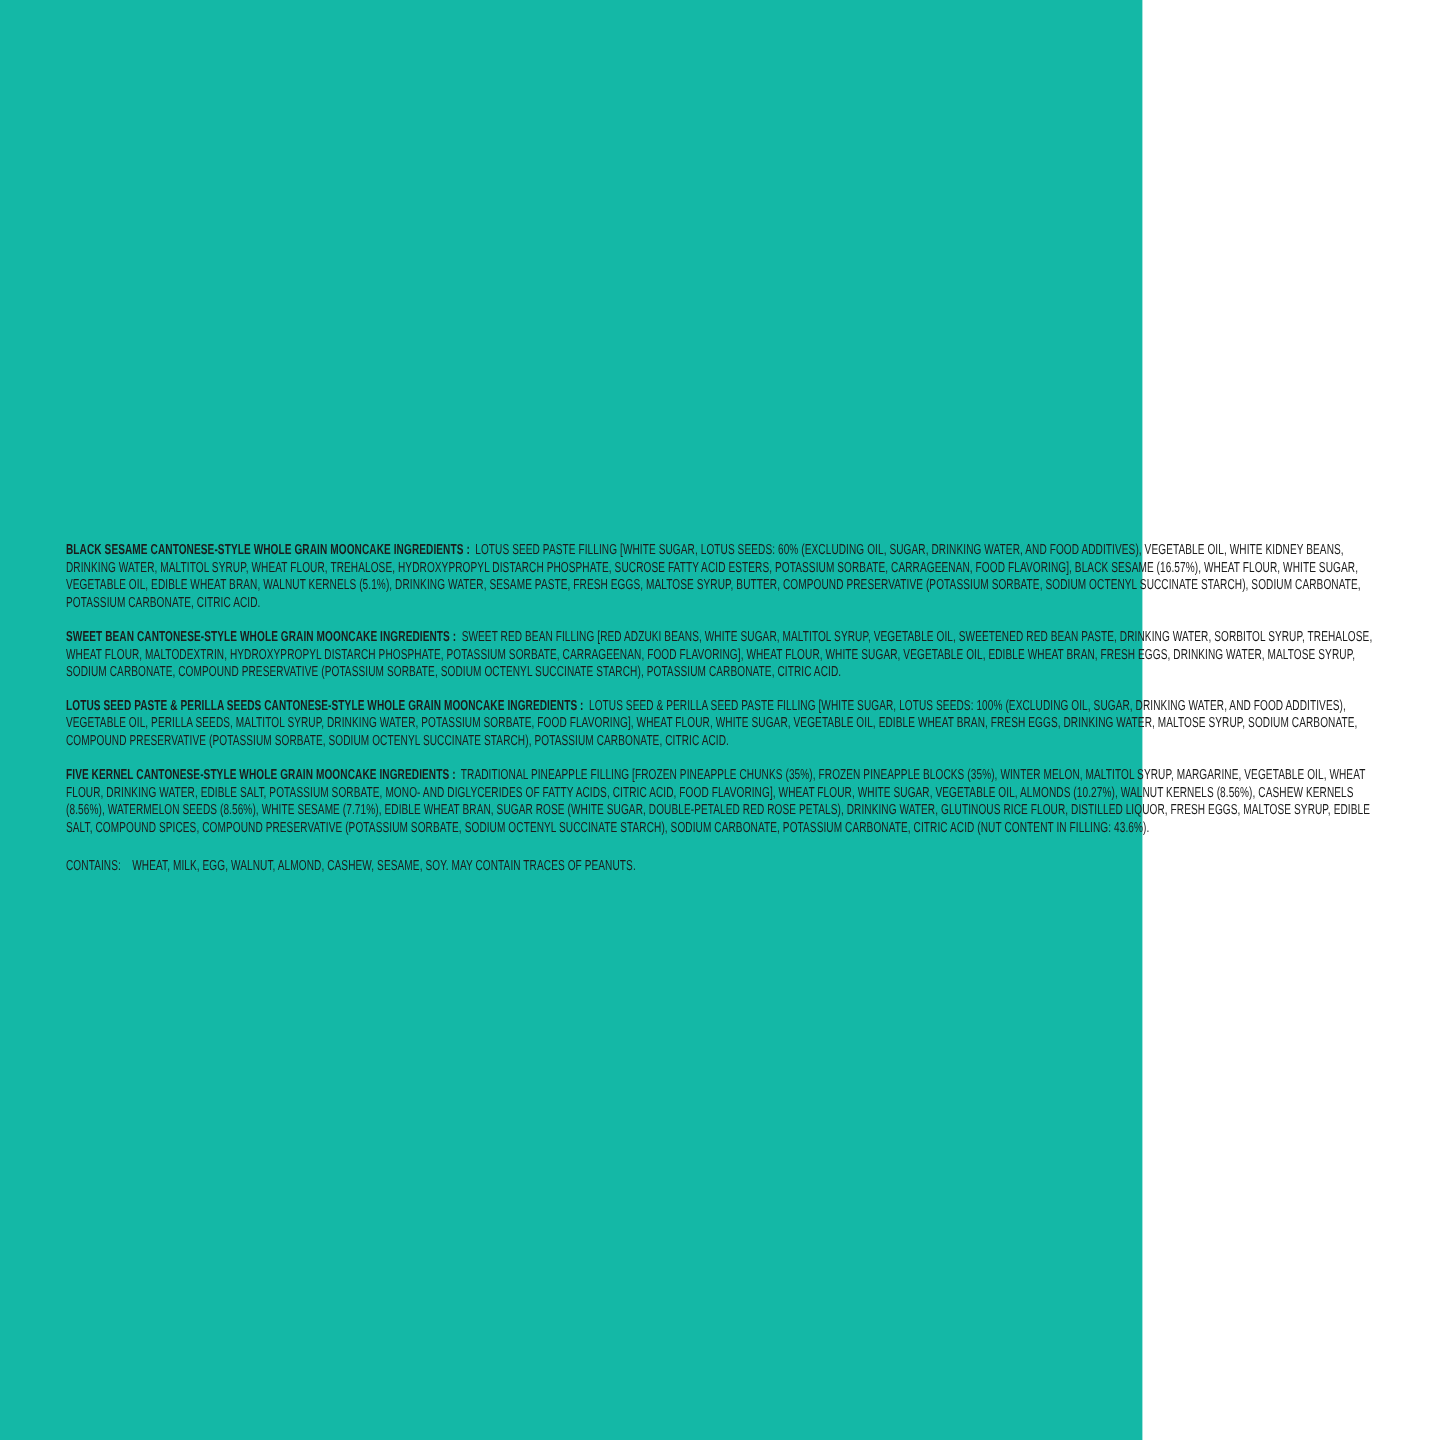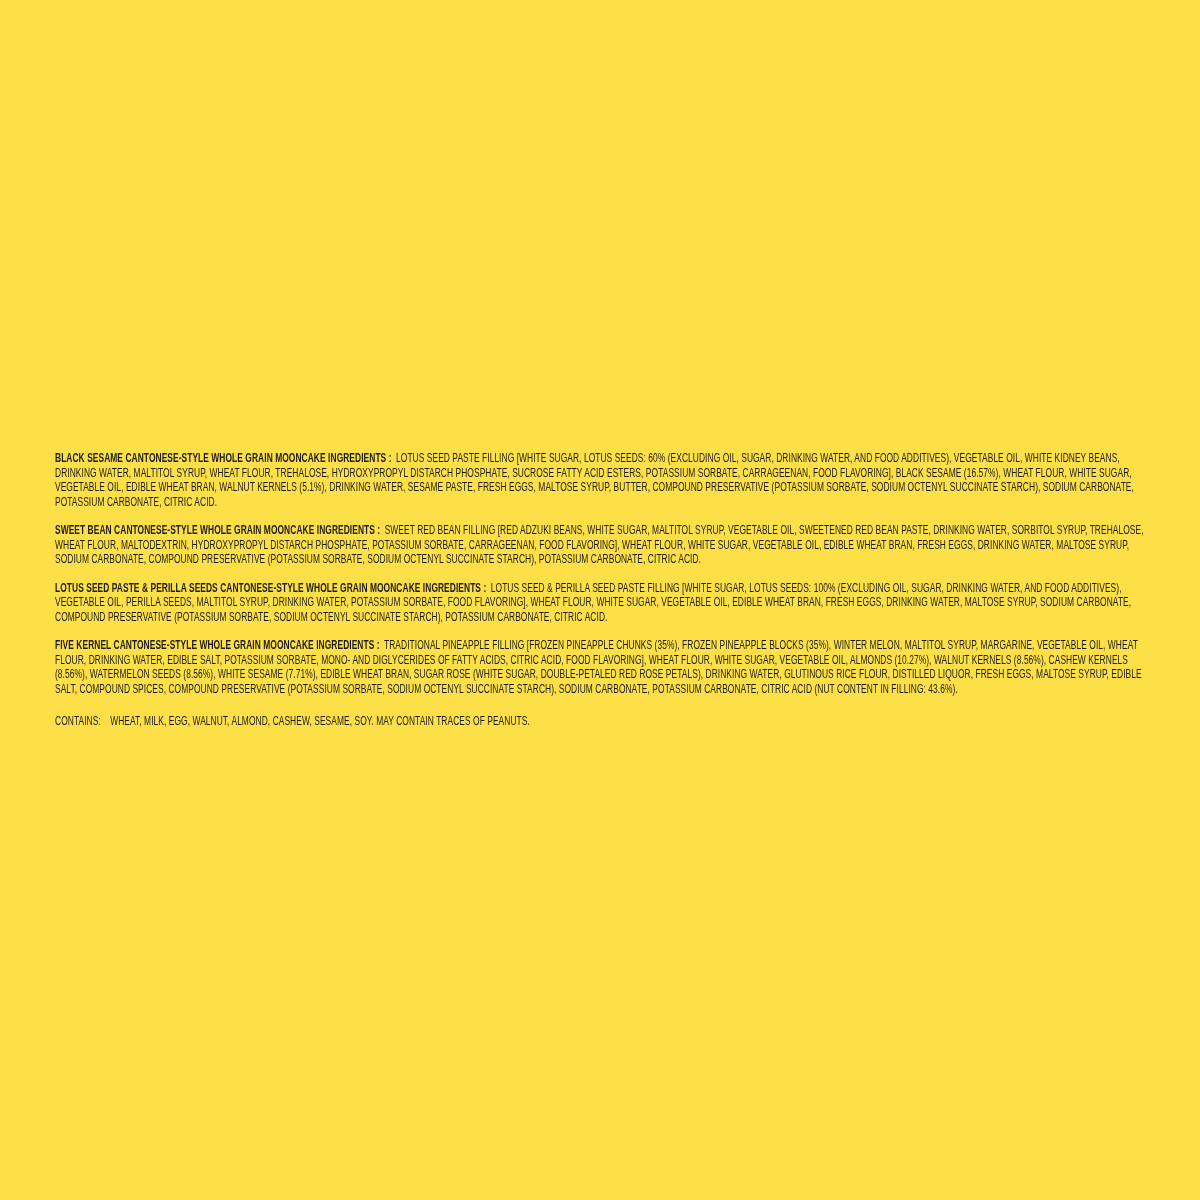--- a/index.html
+++ b/index.html
@@ -5,23 +5,23 @@
   html, body {
     margin: 0;
     padding: 0;
     background: #ffffff;
     width: 1200px;
     height: 1200px;
     overflow: hidden;
   }
   .canvas {
     position: relative;
-    width: 1200px;
+    width: 952px;
     height: 1200px;
-    background: #fde047;
+    background: #14b8a6;
   }
   .ingredients-panel {
     position: absolute;
     left: 55px;
     top: 451px;
     width: 1557px;               
     transform: scaleX(0.70);     
     transform-origin: 0 0;
     font-family: "Liberation Sans", "DejaVu Sans", sans-serif;
     font-size: 12px;

